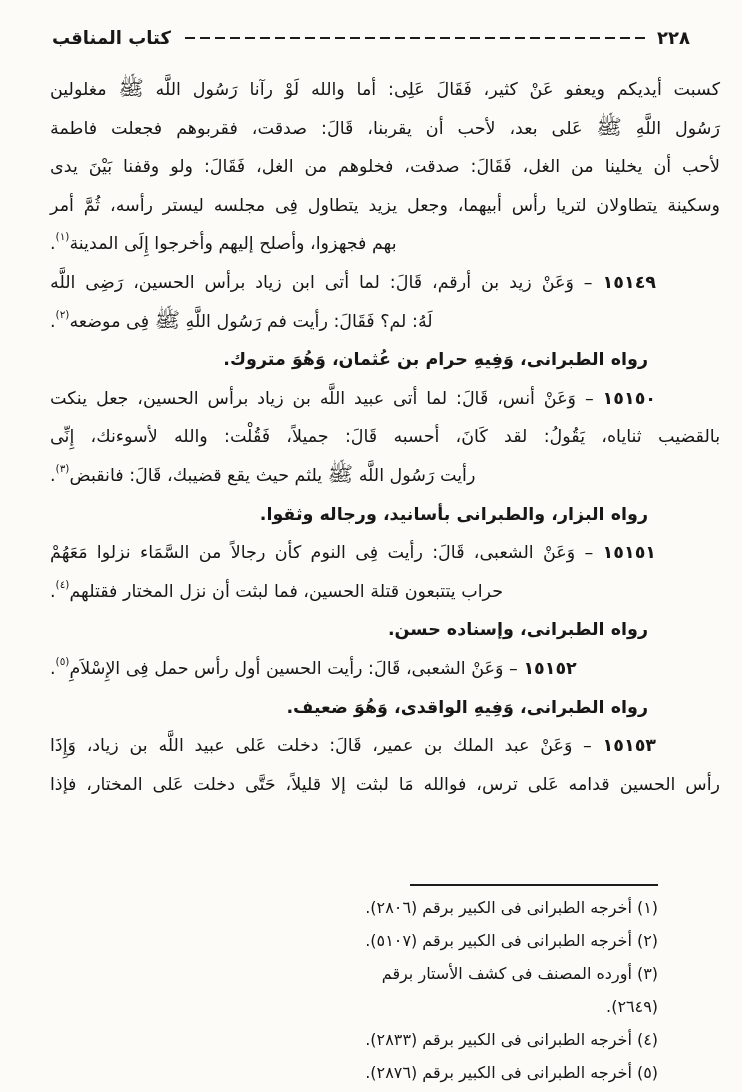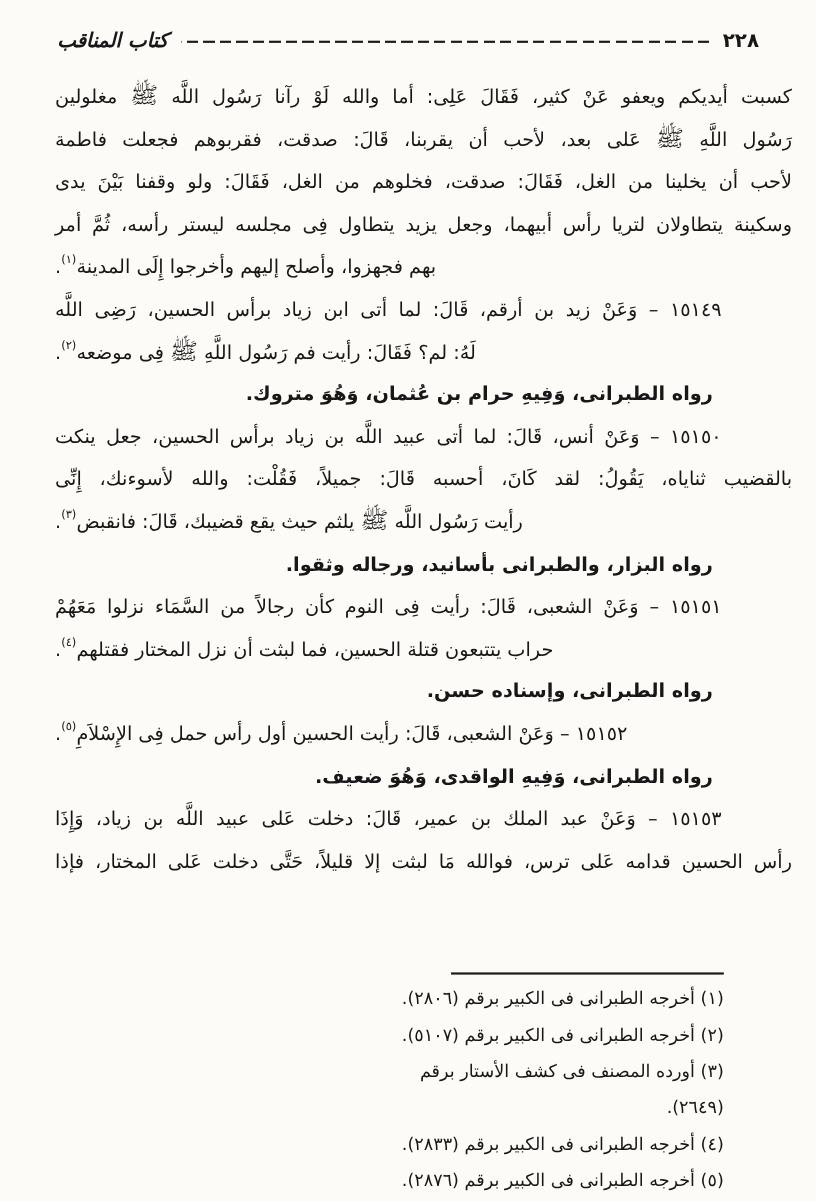--- a/index.html
+++ b/index.html
@@ -18,34 +18,34 @@
     display:flex;direction:rtl;align-items:center;
     padding:24px 52px 0 52px;
     font-size:18px;font-weight:bold;
     height:26px;
   }
   .hdr .pgnum{flex:0 0 auto;letter-spacing:2px;}
   .hdr .dash{
     flex:1 1 auto;height:2px;margin:2px 12px 0 12px;
     background:repeating-linear-gradient(to left,#1c1c1c 0 10px,transparent 10px 15px);
   }
-  .hdr .btitle{flex:0 0 auto;font-style:italic;}
+  .hdr .btitle{flex:0 0 auto;}
   
   .body{
     direction:rtl;
     padding:20px 22px 0 50px;
     font-size:17.5px;
     line-height:38.6px;
   }
   .line{width:100%;}
   .f-justify{text-align:justify;text-align-last:justify;}
   .f-end{text-align:left;}
   .indent{padding-right:64px;box-sizing:border-box;}
   .tarjih{font-weight:bold;padding-right:72px;box-sizing:border-box;text-align:start;}
-  .hnum{font-weight:normal;letter-spacing:1.5px;}
+  .hnum{font-weight:bold;letter-spacing:1.5px;}
   sup.fnm{font-size:10.5px;line-height:0;vertical-align:9px;letter-spacing:0;}
   .saw{font-size:21px;line-height:0;}
   
   .fns{
     position:absolute;top:884px;right:84px;width:302px;
     direction:rtl;text-align:right;
     font-size:16px;line-height:33px;
   }
   .fn-sep{width:248px;border-top:2px solid #1c1c1c;margin-bottom:5px;}
 </style>

